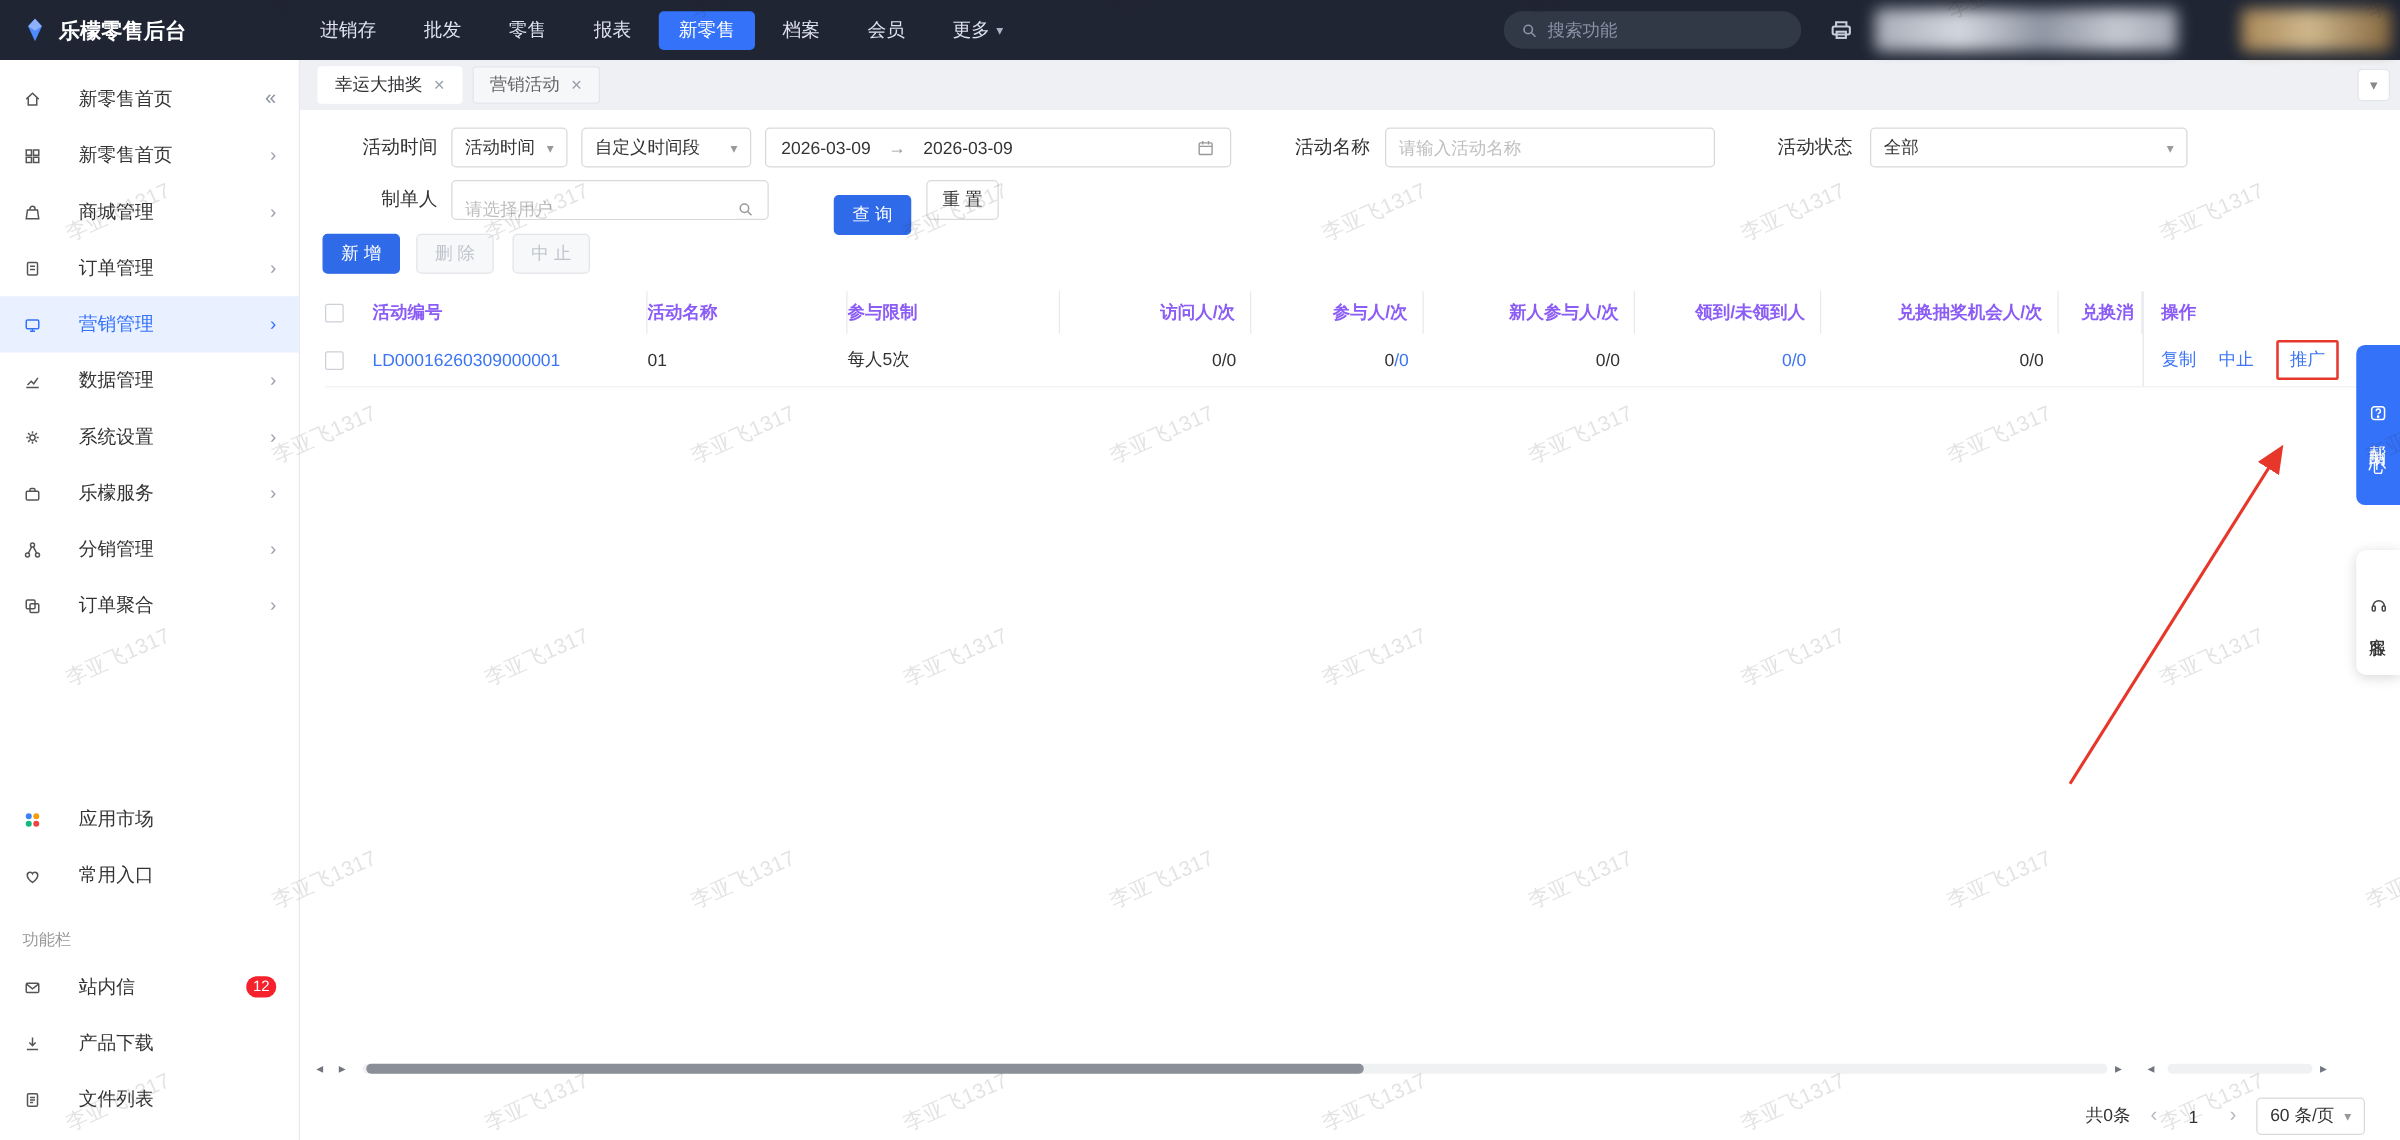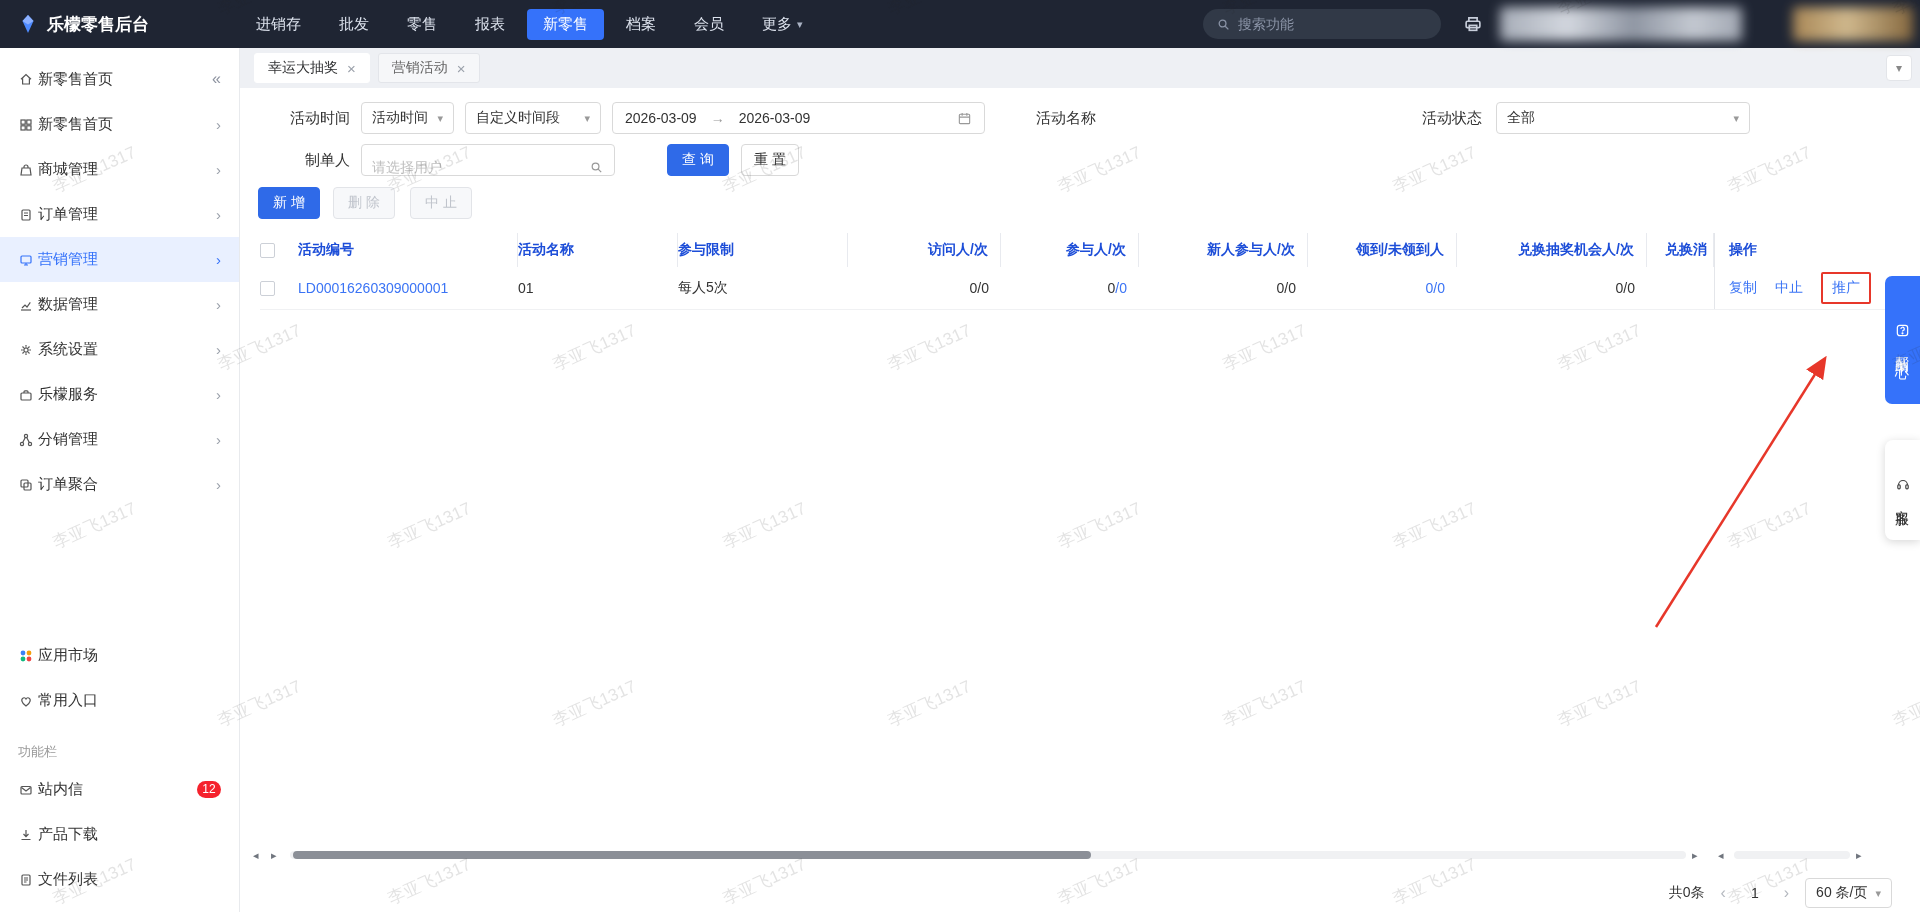--- a/index.html
+++ b/index.html
@@ -18,21 +18,21 @@
   .topbar-search { position:absolute; left:1203px; top:9px; width:238px; height:30px; background:#313947; border-radius:15px; display:flex; align-items:center; gap:7px; padding:0 13px; }
   .topbar-search input { flex:1; background:transparent; border:0; outline:0; color:#a3a3a3; font-size:14px; }
   .topbar-search input::placeholder { color:#8a93a6; }
   .printer { position:absolute; left:1462px; top:13px; cursor:pointer; }
   .blur { position:absolute; top:7px; height:34px; border-radius:4px; filter:blur(6px); opacity:.95; }
   .blur-a { left:1500px; width:242px; background:linear-gradient(90deg,#aeb4bf,#dde1e8 28%,#959ca9 55%,#cdd2da 80%,#a8aeb9); }
   .blur-b { left:1793px; width:120px; background:linear-gradient(90deg,#b08c58,#d9c092 45%,#8a6b3f); }
 
   
   .sidebar { position:fixed; left:0; top:48px; width:240px; height:864px; background:#fff; border-right:1px solid #e8eaed; z-index:40; display:flex; flex-direction:column; }
-  .side-item { height:45px; flex:none; display:flex; align-items:center; gap:4px; padding:0 18px; font-size:15px; cursor:pointer; color:#333; }
+  .side-item { height:45px; flex:none; display:flex; align-items:center; gap:29px; padding:0 18px; font-size:15px; cursor:pointer; color:#333; }
   .side-item .sicon { flex:none; color:#555; }
   .side-item .chev { margin-left:auto; color:#9aa0aa; font-size:15px; }
   .side-item.active { background:#e9f0ff; color:#3572fa; }
   .side-item.active .sicon, .side-item.active .chev { color:#3572fa; }
   .side-home { height:46px; margin-top:8px; }
   .collapse-ic { margin-left:auto; color:#8d93a0; font-size:16px; cursor:pointer; }
   .side-section { margin-top:14px; height:30px; display:flex; align-items:center; padding:0 18px; color:#999; font-size:13px; }
   .badge { margin-left:auto; background:#f5222d; color:#fff; font-size:12px; line-height:17px; min-width:24px; text-align:center; border-radius:9px; padding:0 4px; }
 
   
@@ -54,21 +54,21 @@
   .inwrap input { flex:1; border:0; outline:0; font-size:14px; }
   .datebox { position:absolute; height:32px; border:1px solid #d9d9d9; border-radius:4px; display:flex; align-items:center; padding:0 12px; font-size:14px; color:#333; gap:14px; cursor:pointer; }
   .date-arrow { color:#999; }
   .datebox .cal { margin-left:auto; color:#999; }
   .btn { position:absolute; height:32px; border-radius:4px; font-size:14px; cursor:pointer; border:1px solid #d9d9d9; background:#fff; color:#333; }
   .btn.primary { background:#2f6ae8; border-color:#2f6ae8; color:#fff; }
   .btn.disabled { background:#f7f8fa; border-color:#e2e4e8; color:#c0c4cc; cursor:default; }
 
   
   .trow { display:flex; margin-left:20px; width:1625px; }
-  .thead { position:absolute; top:145px; height:34px; font-weight:bold; font-size:14px; color:#1d4ed8; }
+  .thead { position:absolute; top:145px; height:34px; font-weight:bold; font-size:14px; color:#8b5cf6; }
   .tbody-row { position:absolute; top:179px; height:43px; font-size:14px; border-bottom:1px solid #f0f1f3; }
   .cell { display:flex; align-items:center; padding-right:12px; overflow:hidden; white-space:nowrap; }
   .thead .cell { border-right:1px solid #e8eaef; }
   .thead .cell.c0, .thead .cell.c10 { border-right:0; }
   .c0 { width:38px; padding-right:0; }
   .c1 { width:220px; } .c2 { width:160px; } .c3 { width:170px; }
   .c4 { width:153px; justify-content:flex-end; } .c5 { width:138px; justify-content:flex-end; }
   .c6 { width:169px; justify-content:flex-end; } .c7 { width:149px; justify-content:flex-end; }
   .c8 { width:190px; justify-content:flex-end; }
   .c9 { width:67px; padding-left:18px; padding-right:0; }
@@ -296,35 +296,36 @@
     <div class="datebox" style="left:372px;top:14px;width:373px">
       <span>2026-03-09</span>
       <span class="date-arrow">→</span>
       <span>2026-03-09</span>
       <svg class="cal" width="15" height="15" viewBox="0 0 16 16" fill="none" stroke="#999" stroke-width="1.2">
           <rect x="2.5" y="3.5" width="11" height="10" rx="1"></rect>
           <path d="M2.5 6.5 H13.5 M5.5 2 V5 M10.5 2 V5"></path>
         </svg>
     </div>
     <span class="flabel" style="left:790px;top:14px;width:66px">活动名称</span>
+    <input class="txtinput" style="left: 868px; top: 14px; width: 264px;" placeholder="请输入活动名称">
     <span class="flabel" style="left:1170px;top:14px;width:72px">活动状态</span>
     <div class="select" style="left:1256px;top:14px;width:254px">
       <span>全部</span>
         <span class="sel-caret">▾</span>
     </div>
 
     <span class="flabel" style="left:40px;top:56px;width:70px">制单人</span>
     <div class="inwrap" style="left:121px;top:56px;width:254px">
       <input placeholder="请选择用户" style="">
       <svg width="15" height="15" viewBox="0 0 16 16" fill="none" stroke="#999" stroke-width="1.3">
           <circle cx="7" cy="7" r="3.6"></circle>
           <path d="M9.8 9.8 L13 13"></path>
         </svg>
     </div>
-    <button class="btn primary" style="left:427px;top:56px;width:62px">查 询</button>
+    <button class="btn primary" style="left:427px;top:68px;width:62px">查 询</button>
     <button class="btn" style="left:501px;top:56px;width:58px">重 置</button>
 
     <button class="btn primary" style="left:18px;top:99px;width:62px">新 增</button>
     <button class="btn disabled" style="left:93px;top:99px;width:62px">删 除</button>
     <button class="btn disabled" style="left:170px;top:99px;width:62px">中 止</button>
 
     <div class="trow thead">
       <div class="cell c0">
           <span class="checkbox"></span>
         </div>

